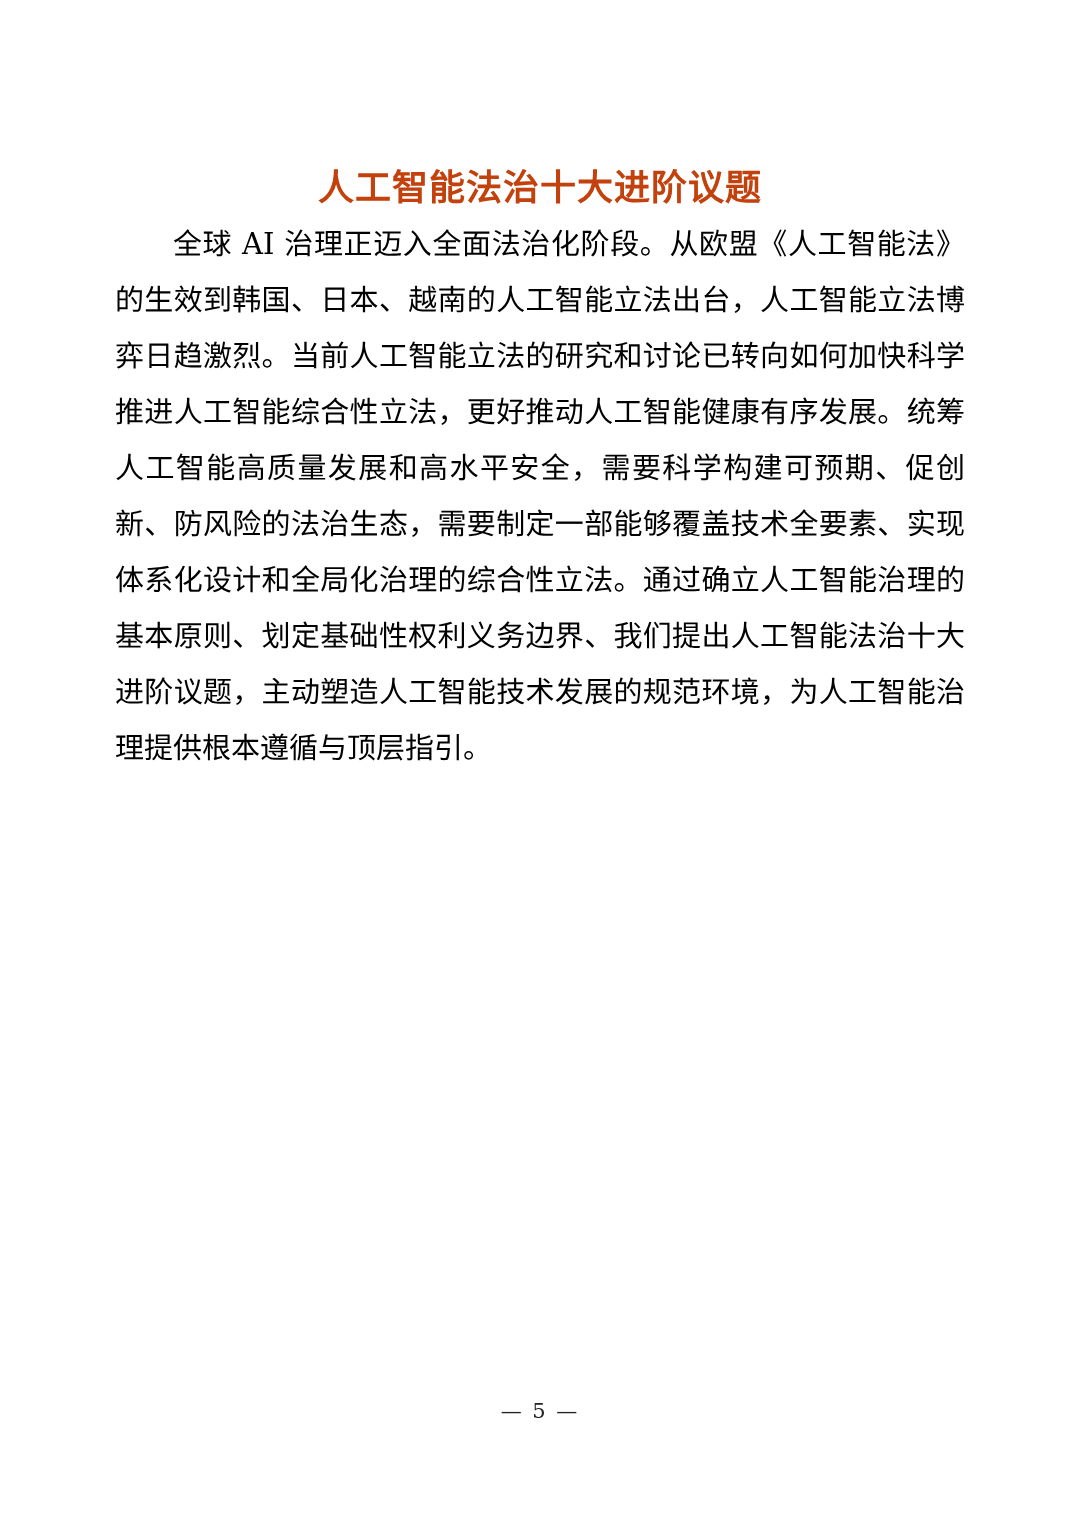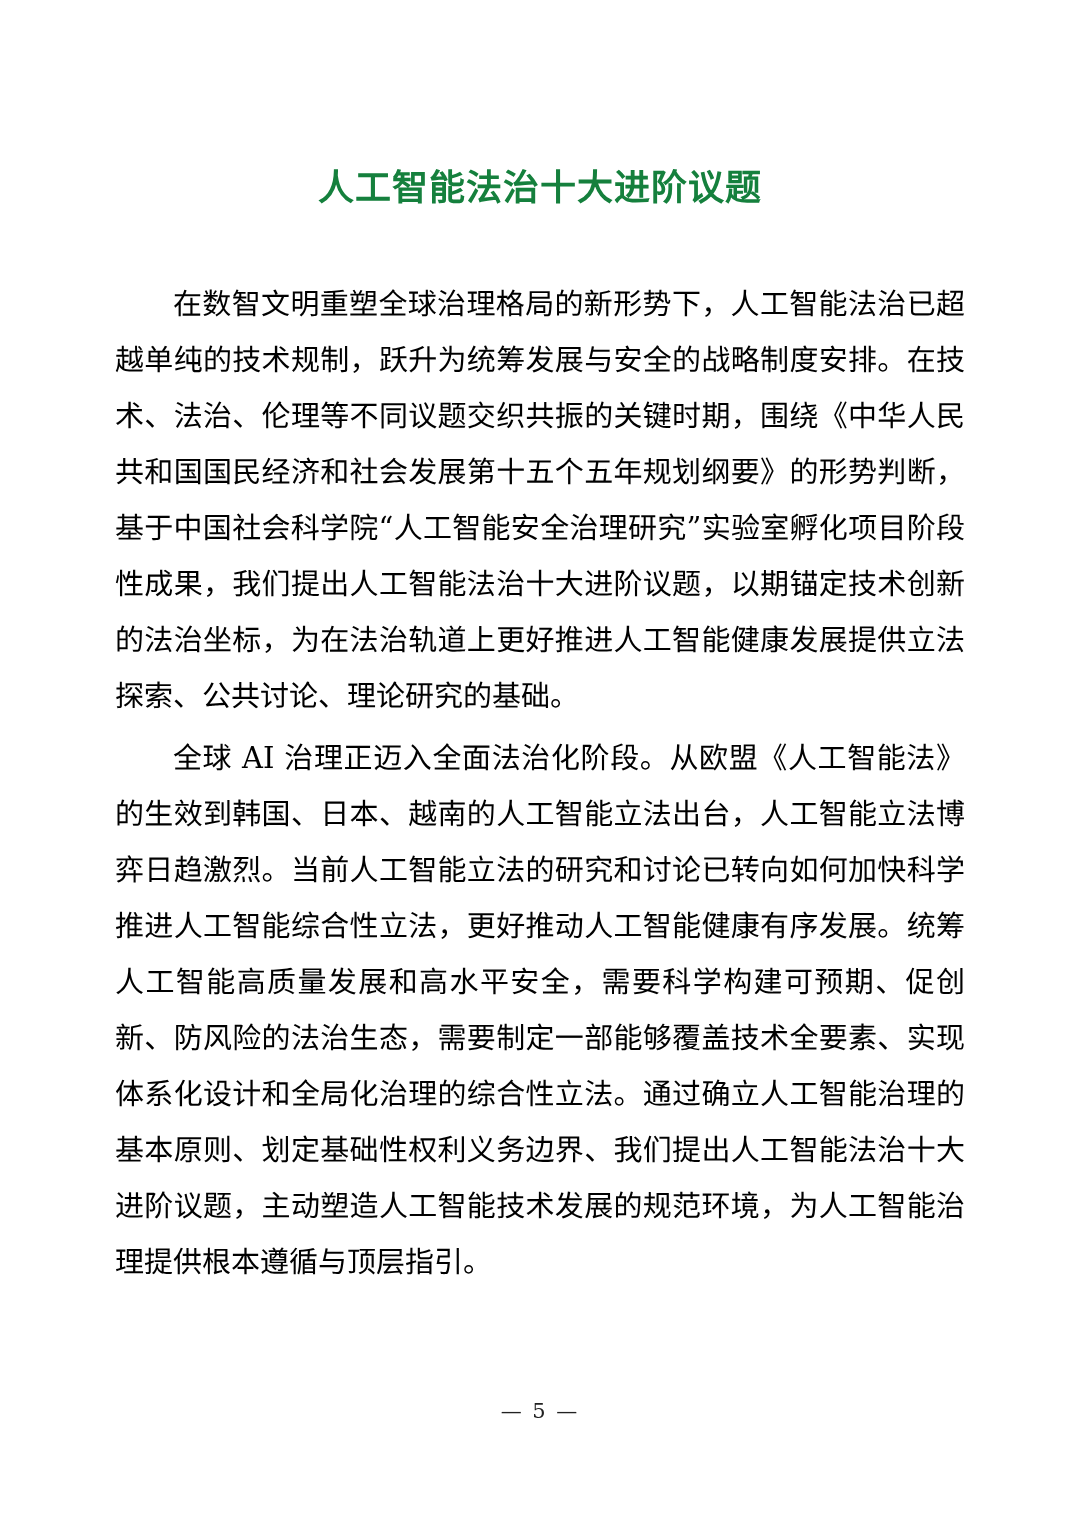--- a/index.html
+++ b/index.html
@@ -29,21 +29,21 @@
     top: 0;
     width: 850px;
   }
   .doc-title {
     margin: 166px 0 0 0;
     text-align: center;
     font-family: "DejaVu Sans", "Liberation Sans", sans-serif;
     font-weight: bold;
     font-size: 36px;
     line-height: 44px;
-    color: #15803d;
+    color: #c2410c;
     letter-spacing: 1px;
   }
   .body-para {
     margin: 0;
     font-size: 29px;
     line-height: 56px;
     text-align: justify;
     text-justify: inter-ideograph;
     text-indent: 2em;
     word-break: break-all;
@@ -78,20 +78,19 @@
     letter-spacing: 2px;
   }
 </style>
 </head>
 <body>
 
 <div class="page">
   <div class="content">
     <h1 class="doc-title">人工智能法治十大进阶议题</h1>
 
-    <p class="body-para para-intro">在数智文明重塑全球治理格局的新形势下，人工智能法治已超越单纯的技术规制，跃升为统筹发展与安全的战略制度安排。在技术、法治、伦理等不同议题交织共振的关键时期，围绕《中华人民共和国国民经济和社会发展第十五个五年规划纲要》的形势判断，基于中国社会科学院“人工智能安全治理研究”实验室孵化项目阶段性成果，我们提出人工智能法治十大进阶议题，以期锚定技术创新的法治坐标，为在法治轨道上更好推进人工智能健康发展提供立法探索、公共讨论、理论研究的基础。</p>
 
 
     <p class="body-para para-topic">全球 AI 治理正迈入全面法治化阶段。从欧盟《人工智能法》的生效到韩国、日本、越南的人工智能立法出台，人工智能立法博弈日趋激烈。当前人工智能立法的研究和讨论已转向如何加快科学推进人工智能综合性立法，更好推动人工智能健康有序发展。统筹人工智能高质量发展和高水平安全，需要科学构建可预期、促创新、防风险的法治生态，需要制定一部能够覆盖技术全要素、实现体系化设计和全局化治理的综合性立法。通过确立人工智能治理的基本原则、划定基础性权利义务边界、我们提出人工智能法治十大进阶议题，主动塑造人工智能技术发展的规范环境，为人工智能治理提供根本遵循与顶层指引。</p>
   </div>
 
   <div class="page-footer">— 5 —</div>
 </div>
 
 </body></html>

